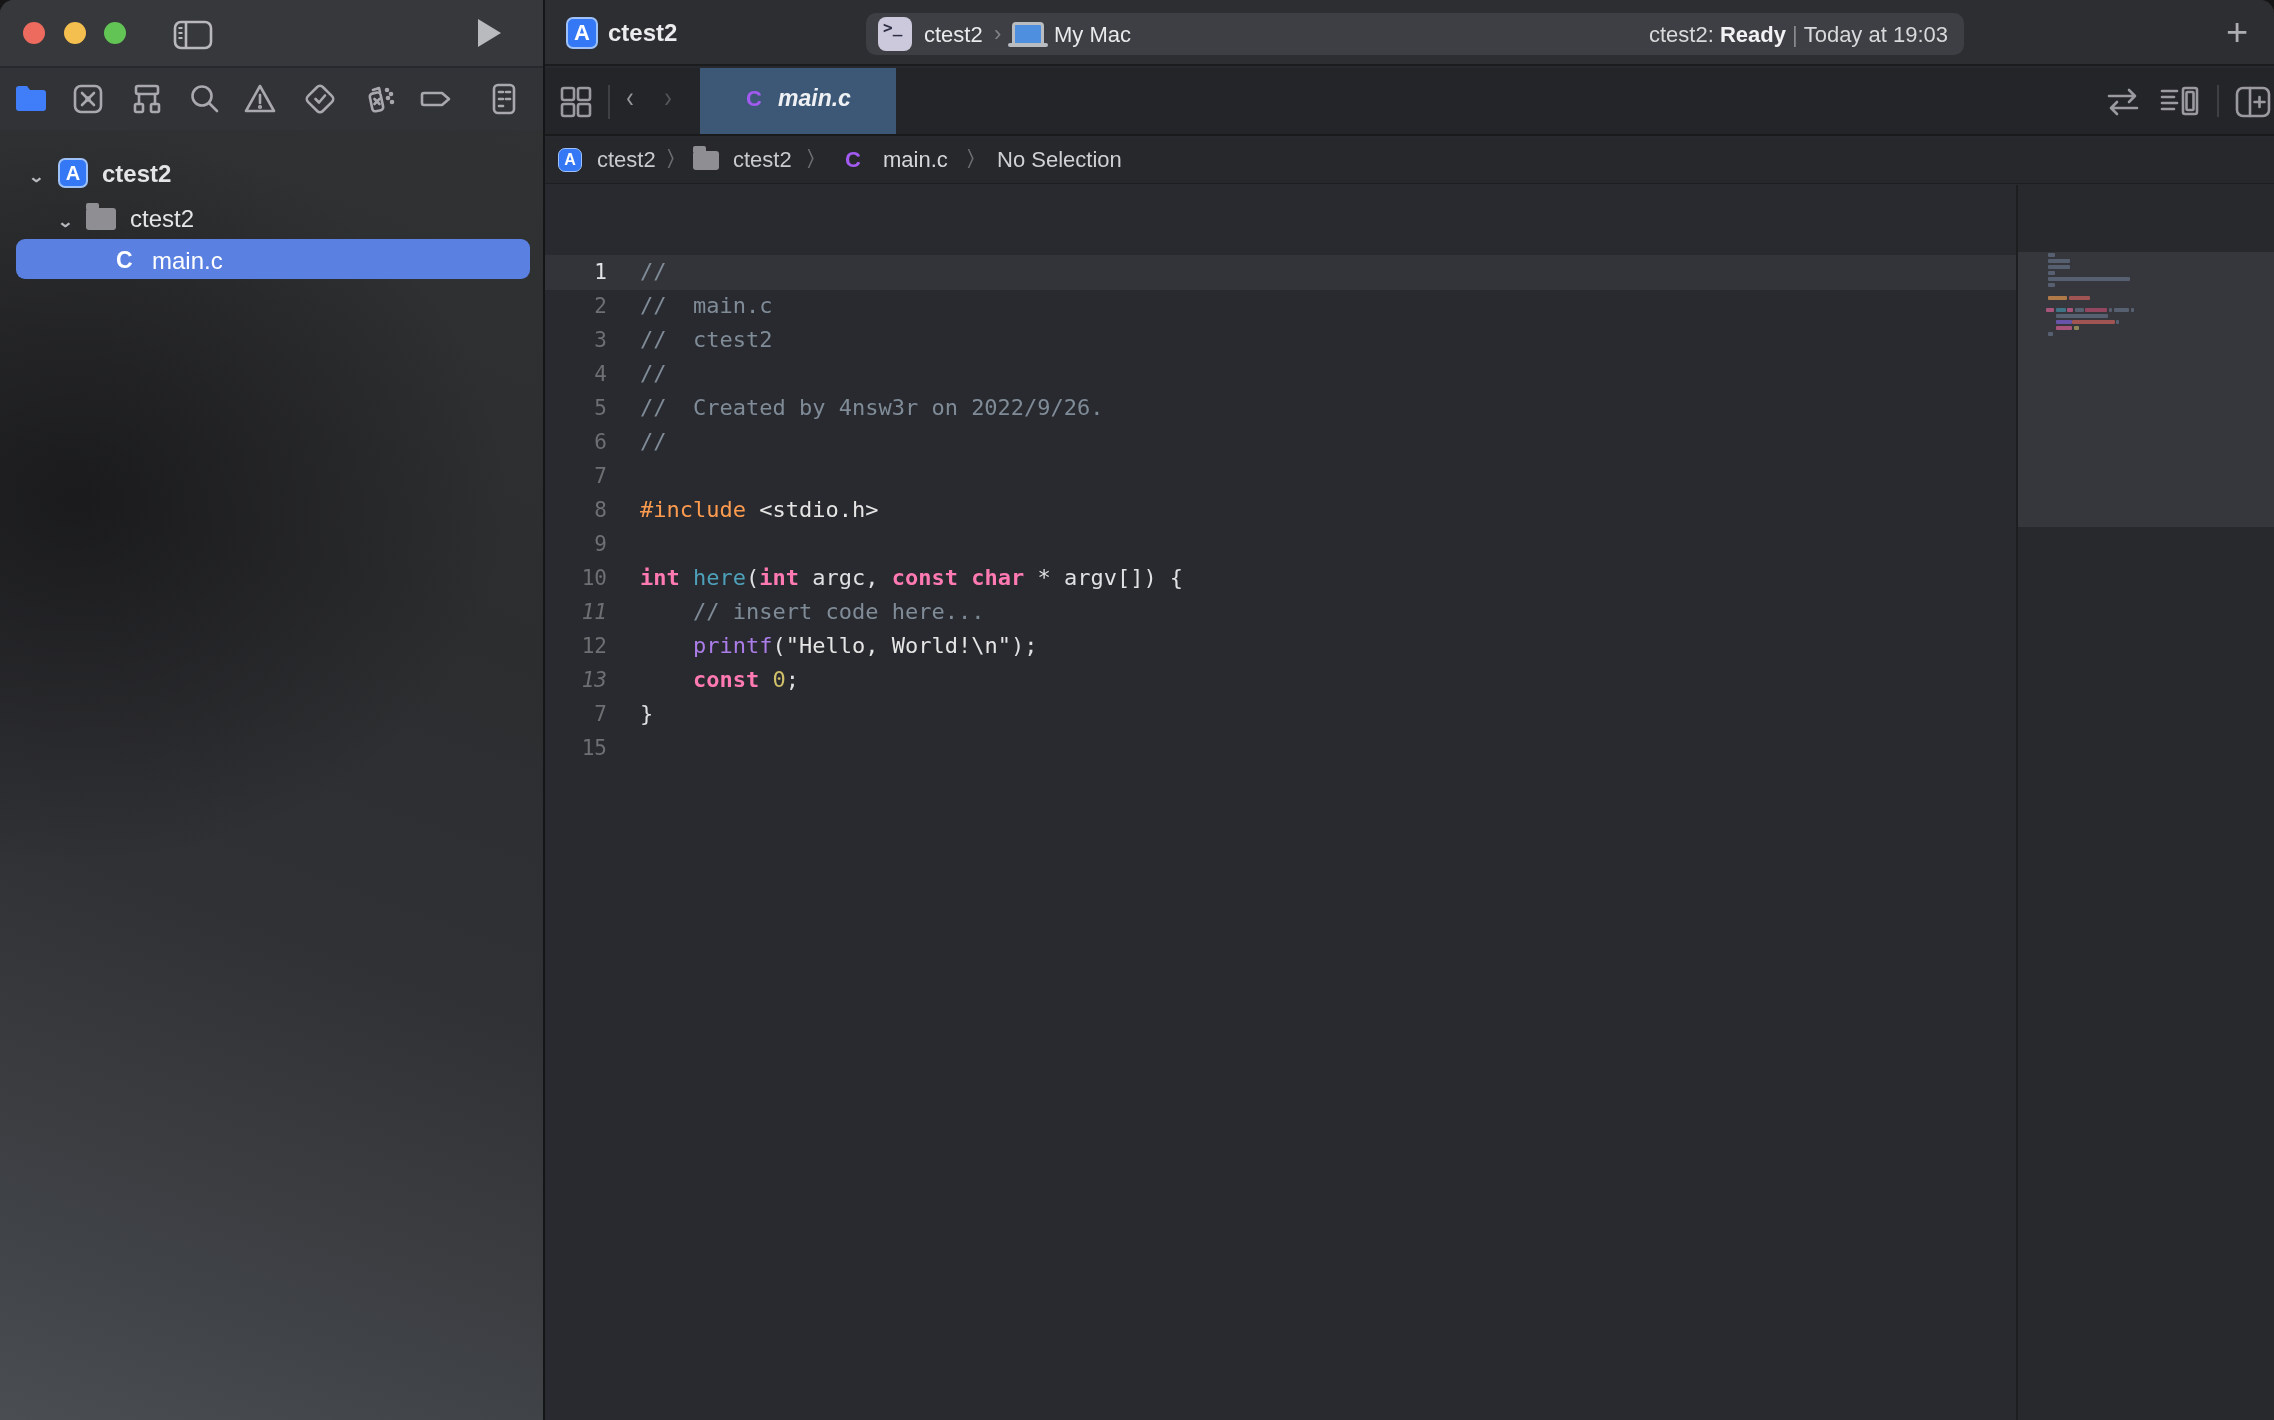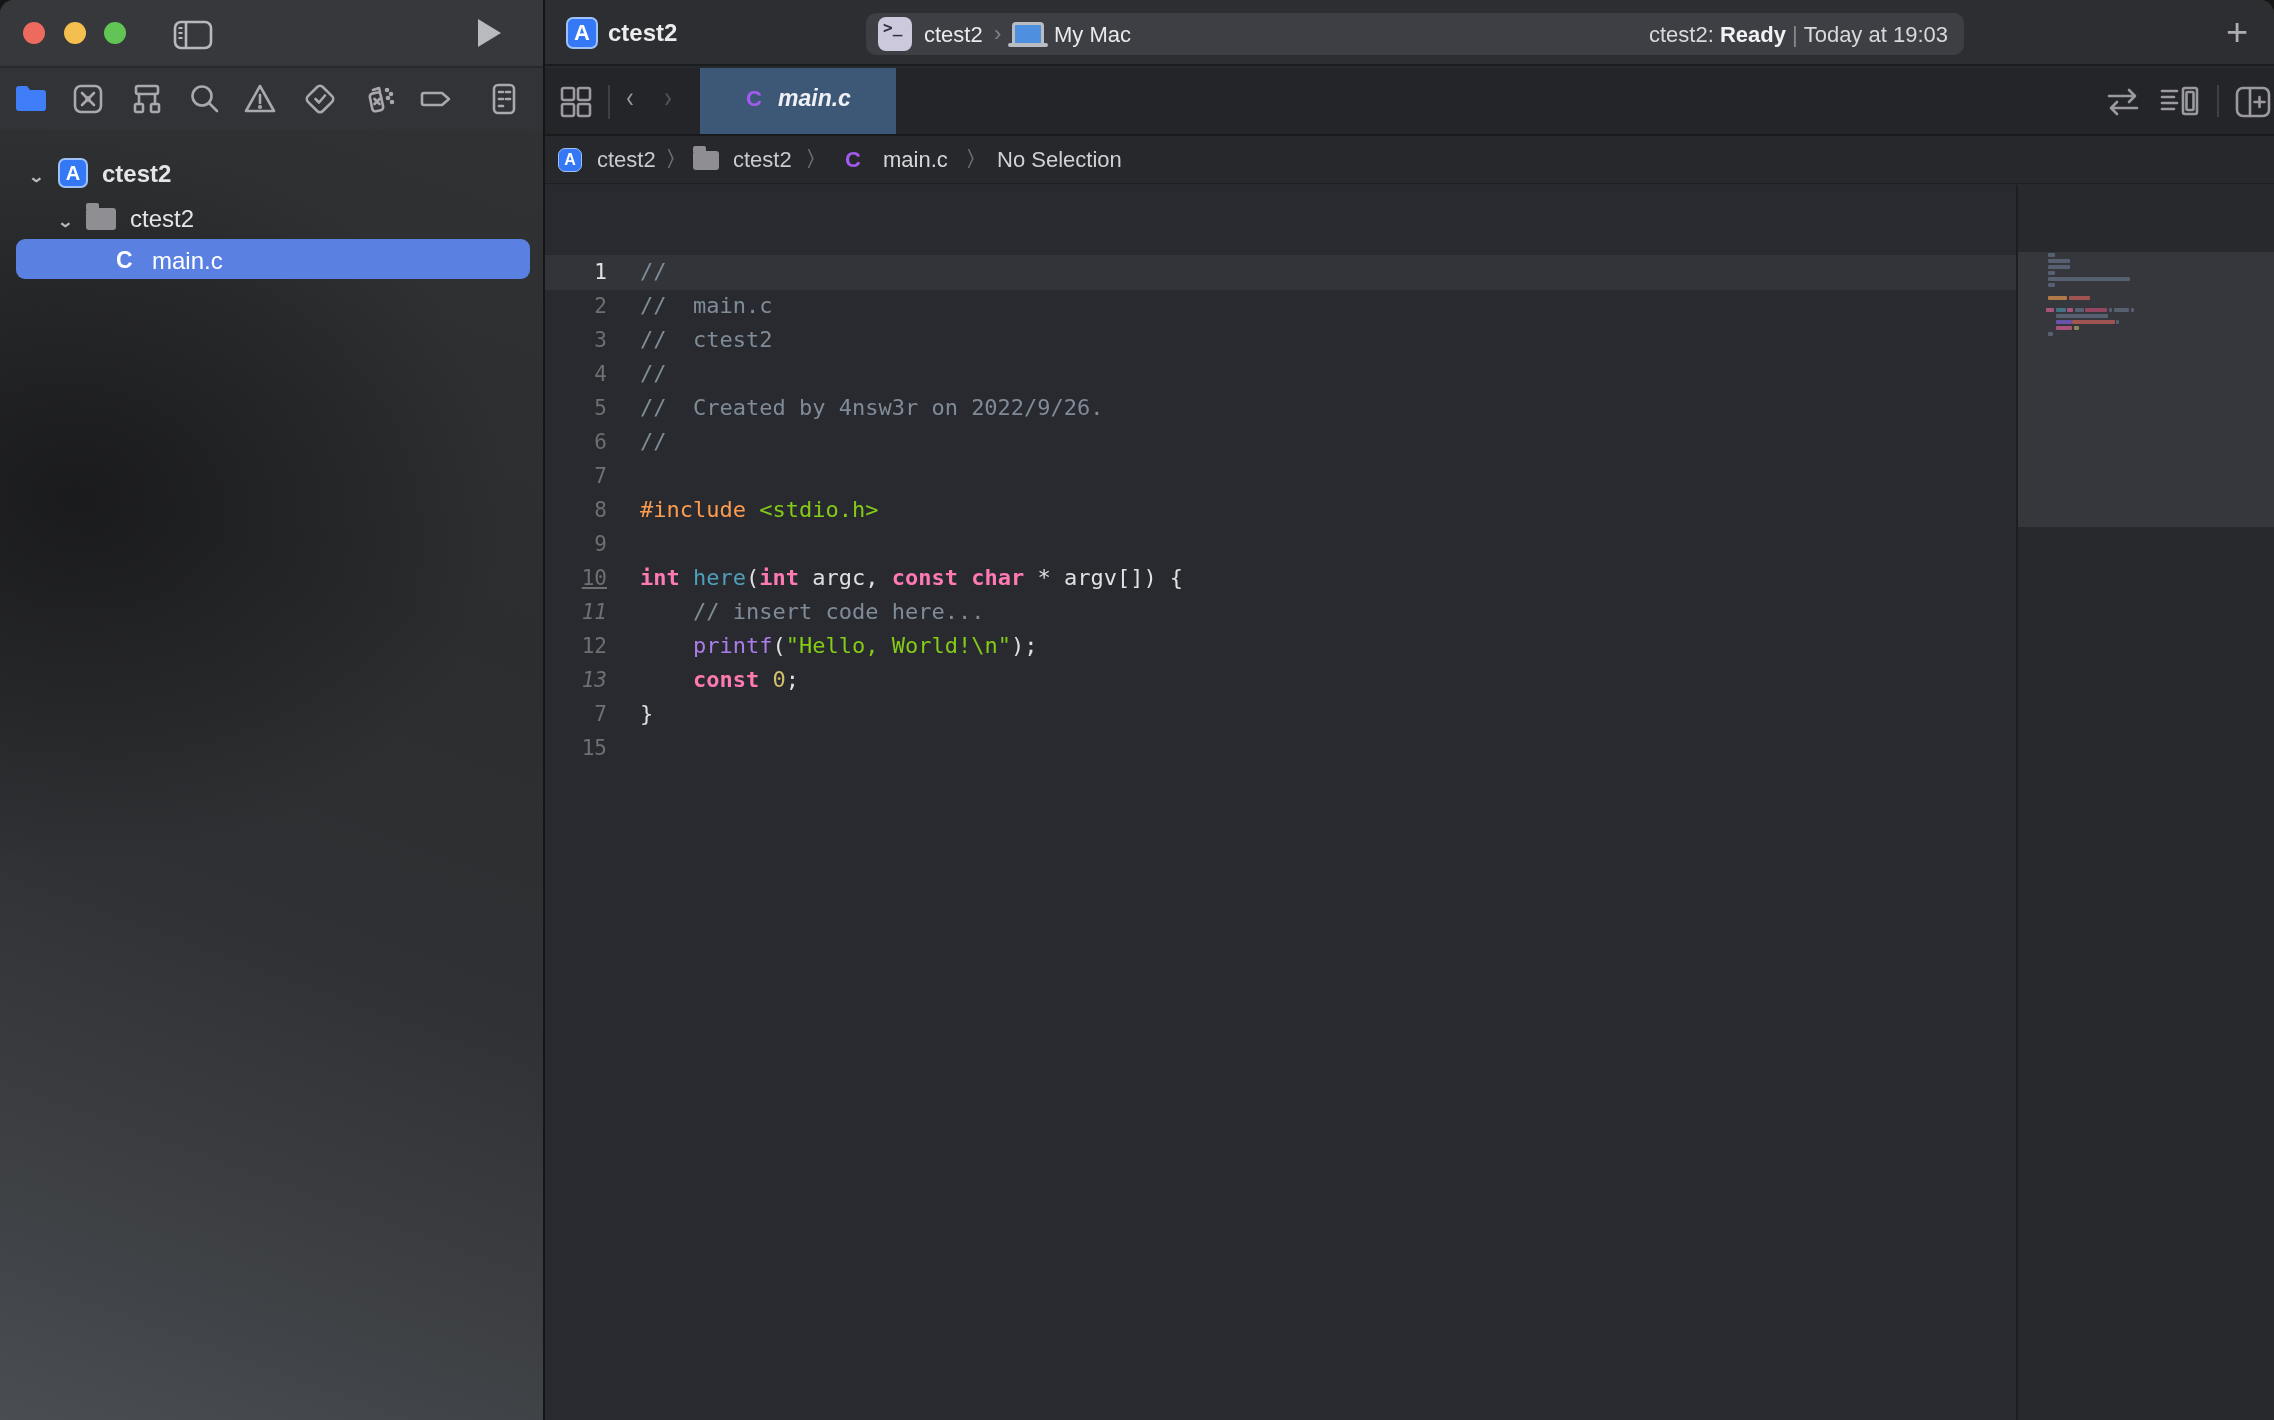--- a/index.html
+++ b/index.html
@@ -112,21 +112,21 @@
     background:#292a2f; }
   #line1-band { position:absolute; left:0; top:70px; width:1471px; height:35px; background:#33343a; }
   .gutter-num { position:absolute; left:0; width:62px; text-align:right;
     font-family:"DejaVu Sans Mono", monospace; font-size:21px; color:#6e6f73; }
   .gutter-num.hl { color:#e3e4e6; }
   .code-line { position:absolute; left:95px; white-space:pre;
     font-family:"DejaVu Sans Mono", monospace; font-size:22px; }
   .tk-c { color:#7f8c98; } .tk-p { color:#dfe0e2; }
   .tk-k { color:#ff7ab2; font-weight:bold; }
   .tk-f { color:#4ea1bb; } .tk-pp { color:#fd9b4f; }
-  .tk-s { color:#84cc16; } .tk-fn { color:#ab7de8; }
+  .tk-s { color:#e5e5e5; } .tk-fn { color:#ab7de8; }
   .tk-n { color:#d0bf69; }
 
   
   #minimap { position:absolute; left:1471px; top:117px; width:258px; height:1235px;
     background:#28292d; border-left:2px solid #1d1e20; }
   #mm-viewport { position:absolute; left:0; top:67px; width:258px; height:275px; background:#36373c; }
   #mm-line1 { position:absolute; left:0; top:67px; width:258px; height:6px; background:#4a4e56; }
   .mm-bar { position:absolute; height:4px; border-radius:1px; }
 </style>
 </head>
@@ -340,21 +340,21 @@
           <div class="gutter-num" style="top: 211px;">5</div>
           <div class="code-line" style="top: 210px;"><span class="tk-c">//  Created by 4nsw3r on 2022/9/26.</span></div>
           <div class="gutter-num" style="top: 245px;">6</div>
           <div class="code-line" style="top: 244px;"><span class="tk-c">//</span></div>
           <div class="gutter-num" style="top: 279px;">7</div>
           <div class="code-line" style="top: 278px;"></div>
           <div class="gutter-num" style="top: 313px;">8</div>
           <div class="code-line" style="top: 312px;"><span class="tk-pp">#include</span><span class="tk-p"> </span><span class="tk-s">&lt;stdio.h&gt;</span></div>
           <div class="gutter-num" style="top: 347px;">9</div>
           <div class="code-line" style="top: 346px;"></div>
-          <div class="gutter-num" style="top: 381px; text-decoration: underline;">10</div>
+          <div class="gutter-num" style="top: 381px;">10</div>
           <div class="code-line" style="top: 380px;"><span class="tk-k">int</span><span class="tk-p"> </span><span class="tk-f">here</span><span class="tk-p">(</span><span class="tk-k">int</span><span class="tk-p"> argc, </span><span class="tk-k">const</span><span class="tk-p"> </span><span class="tk-k">char</span><span class="tk-p"> * argv[]) {</span></div>
           <div class="gutter-num" style="top: 415px; font-style: italic;">11</div>
           <div class="code-line" style="top: 414px;"><span class="tk-p">    </span><span class="tk-c">// insert code here...</span></div>
           <div class="gutter-num" style="top: 449px;">12</div>
           <div class="code-line" style="top: 448px;"><span class="tk-p">    </span><span class="tk-fn">printf</span><span class="tk-p">(</span><span class="tk-s">"Hello, World!\n"</span><span class="tk-p">);</span></div>
           <div class="gutter-num" style="top: 483px; font-style: italic;">13</div>
           <div class="code-line" style="top: 482px;"><span class="tk-p">    </span><span class="tk-k">const</span><span class="tk-p"> </span><span class="tk-n">0</span><span class="tk-p">;</span></div>
           <div class="gutter-num" style="top: 517px;">7</div>
           <div class="code-line" style="top: 516px;"><span class="tk-p">}</span></div>
           <div class="gutter-num" style="top: 551px;">15</div>

